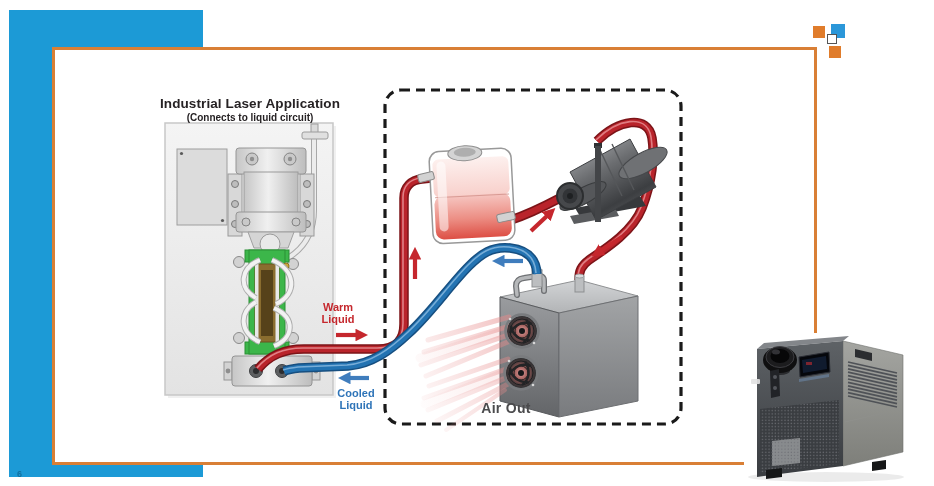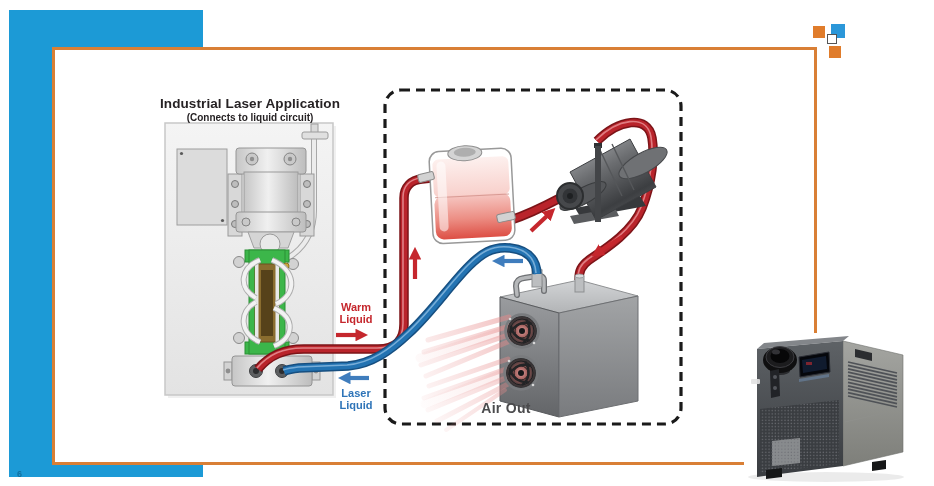--- a/index.html
+++ b/index.html
@@ -16,21 +16,21 @@
     box-sizing:border-box;border:3px solid #d97f35;background:#ffffff;
   }
   .decor-sq{position:absolute;}
   .sq-orange{background:#e07c2b;}
   .sq-blue{background:#2b97d9;}
   .sq-white{background:#ffffff;border:1.5px solid #555555;box-sizing:border-box;}
   .diagram-svg{position:absolute;left:0;top:0;width:934px;height:486px;}
   .lbl{position:absolute;text-align:center;font-weight:700;white-space:pre-line;}
   .lbl-title{left:150px;top:96px;width:200px;font-size:13.5px;color:#262224;letter-spacing:.1px;}
   .lbl-subtitle{left:150px;top:112px;width:200px;font-size:10px;color:#262224;}
-  .lbl-warm{left:326px;top:301px;width:60px;font-size:11px;line-height:1.12;color:#c5272d;}
+  .lbl-warm{left:308px;top:301px;width:60px;font-size:11px;line-height:1.12;color:#c5272d;}
   .lbl-cooled{left:324px;top:387px;width:64px;font-size:11px;line-height:1.12;color:#2e74b8;}
   .lbl-airout{left:468px;top:400px;width:76px;font-size:14px;color:#4b4b4d;letter-spacing:.3px;}
   .lbl-page{position:absolute;left:17px;top:469px;font-size:9px;font-weight:700;
     color:#0a567f;opacity:.6;text-align:left;}
 </style>
 </head>
 <body>
 
 <div class="stage">
 
@@ -349,18 +349,18 @@
       </g>
       <polygon points="766,470 782,468 782,477 766,479" fill="#161718"></polygon>
       <polygon points="872,462 886,460 886,469 872,471" fill="#161718"></polygon>
     </g>
   </svg>
 
   <div class="lbl lbl-title">Industrial Laser Application</div>
   <div class="lbl lbl-subtitle">(Connects to liquid circuit)</div>
   <div class="lbl lbl-warm">Warm
 Liquid</div>
-  <div class="lbl lbl-cooled">Laser
+  <div class="lbl lbl-cooled">Cooled
 Liquid</div>
   <div class="lbl lbl-airout">Air Out</div>
   <div class="lbl-page">6</div>
 
 </div>
 
 </body></html>

